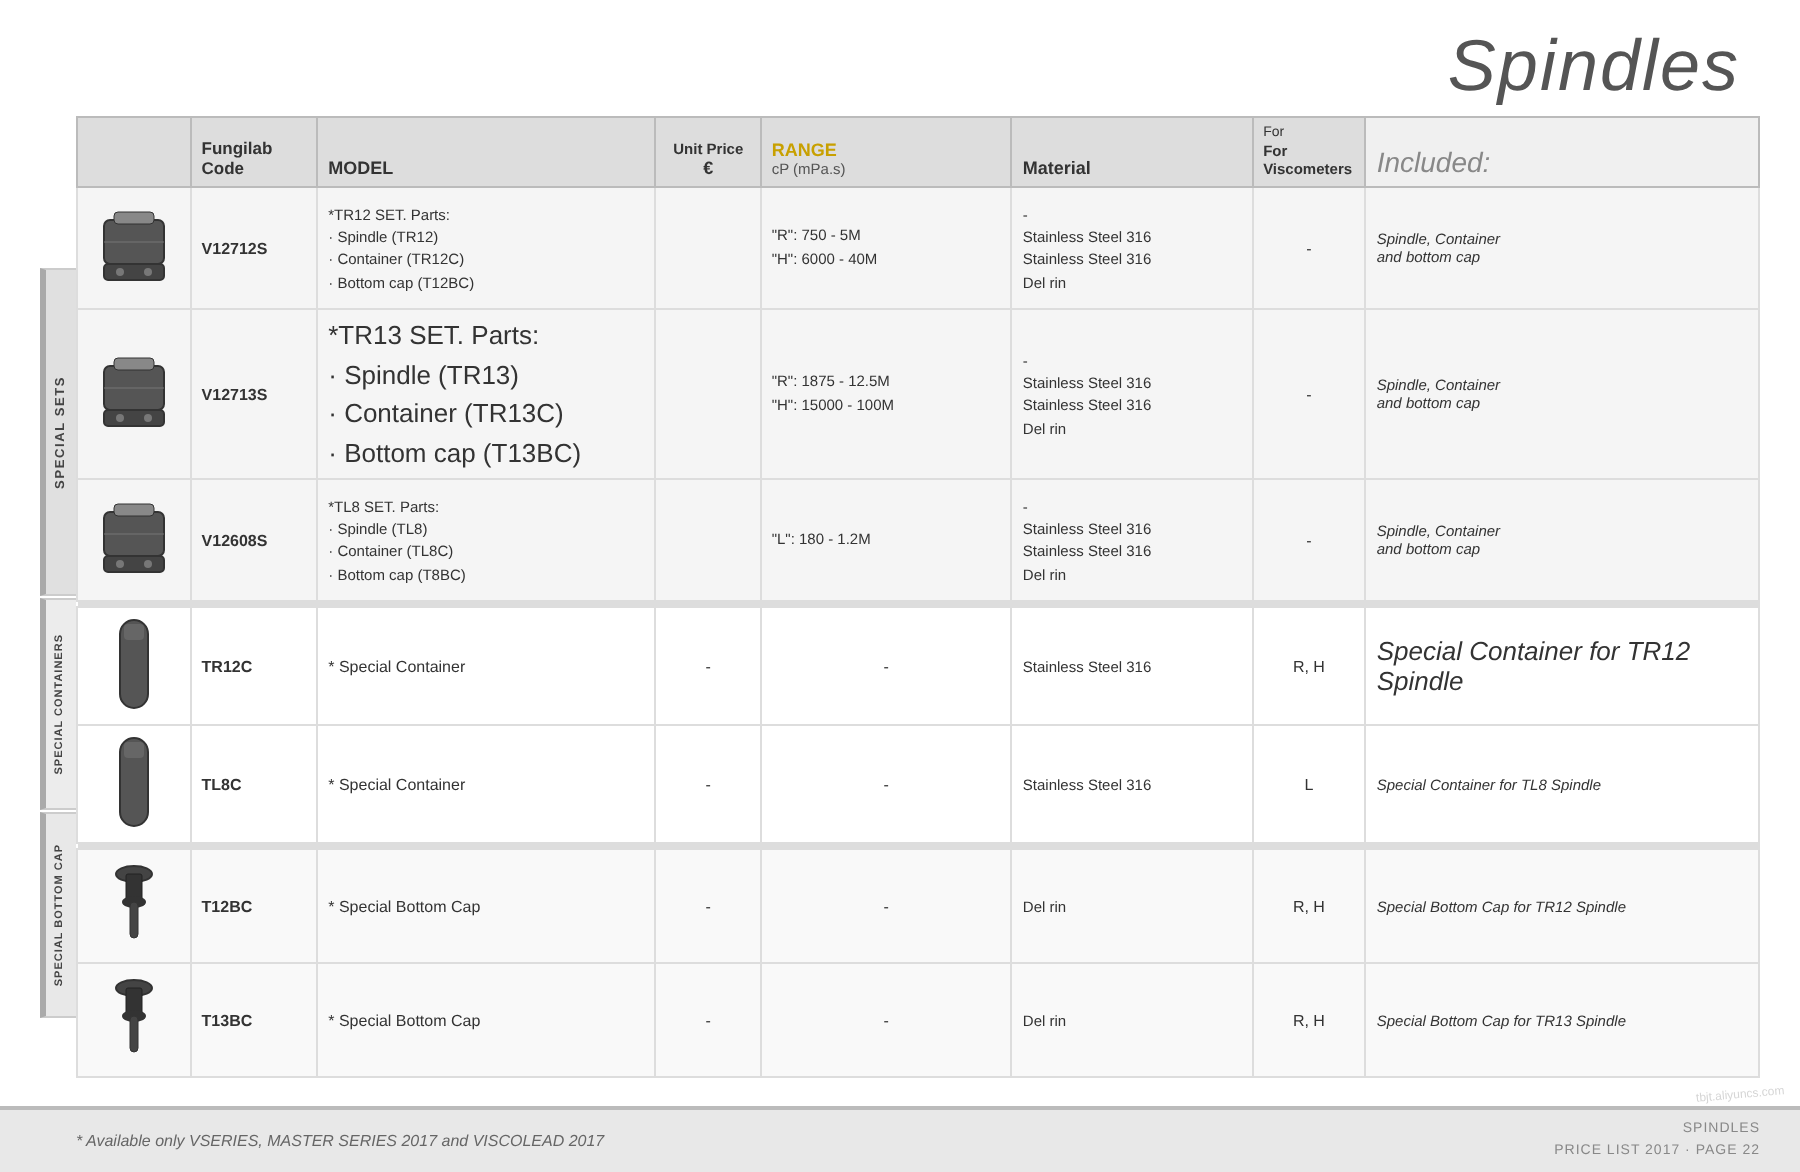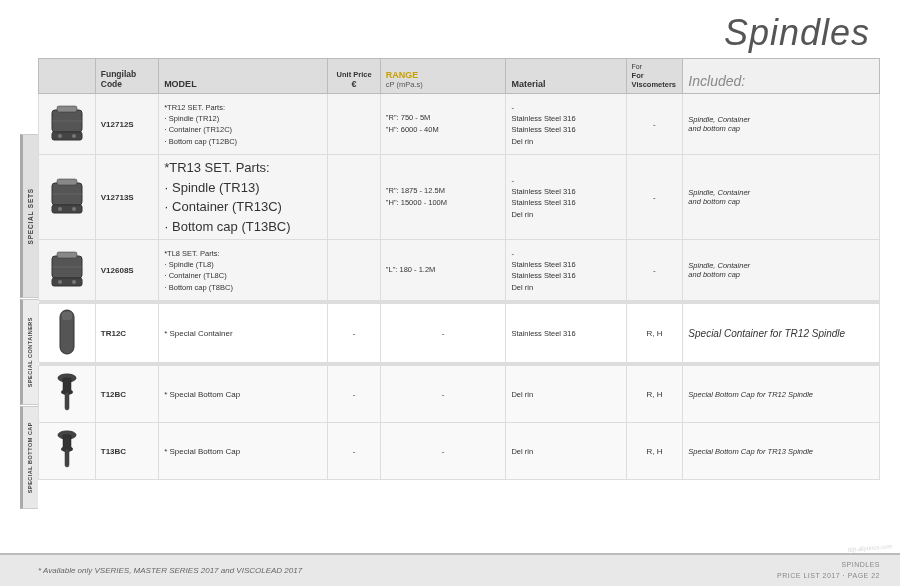--- a/index.html
+++ b/index.html
@@ -371,24 +371,39 @@
                 <rect x="7" y="2" width="14" height="44" rx="7" fill="#555" stroke="#333" stroke-width="1"></rect>
                 <rect x="9" y="4" width="10" height="8" rx="2" fill="#666"></rect>
               </svg>
             </td>
             <td style="font-size:8px; font-weight:bold;">TR12C</td>
             <td style="font-size:8px;">* Special Container</td>
             <td style="text-align:center; font-size:8px;">-</td>
             <td style="text-align:center; font-size:8px;">-</td>
             <td style="font-size:7.5px;">Stainless Steel 316</td>
             <td style="text-align:center; font-size:8px;">R, H</td>
-            <td style="font-size:10px;" class="italic-text">Special Container for TR12 Spindle</td>
-          </tr>
-
-
+            <td style="font-size:13px;" class="italic-text">Special Container for TR12 Spindle</td>
+          </tr>
+
+
+          <tr class="data-row section-bg-containers">
+            <td class="img-cell">
+              <svg width="28" height="48" viewBox="0 0 28 48">
+                <rect x="7" y="2" width="14" height="44" rx="7" fill="#555" stroke="#333" stroke-width="1"></rect>
+                <rect x="9" y="4" width="10" height="8" rx="2" fill="#666"></rect>
+              </svg>
+            </td>
+            <td style="font-size:8px; font-weight:bold;">TL8C</td>
+            <td style="font-size:8px;">* Special Container</td>
+            <td style="text-align:center; font-size:8px;">-</td>
+            <td style="text-align:center; font-size:8px;">-</td>
+            <td style="font-size:7.5px;">Stainless Steel 316</td>
+            <td style="text-align:center; font-size:8px;">L</td>
+            <td style="font-size:7.5px;" class="italic-text">Special Container for TL8 Spindle</td>
+          </tr>
 
           <tr>
             <td colspan="8" style="height:3px; background:#ddd; border:none; padding:0;"></td>
           </tr>
 
           <tr class="data-row section-bg-caps">
             <td class="img-cell">
               
               <svg width="26" height="46" viewBox="0 0 26 46">
                 <ellipse cx="13" cy="8" rx="9" ry="4" fill="#444" stroke="#333" stroke-width="1"></ellipse>

